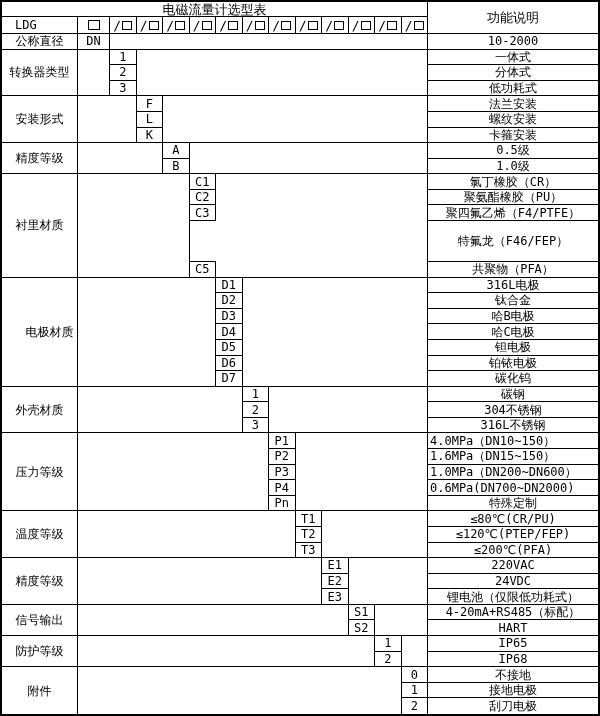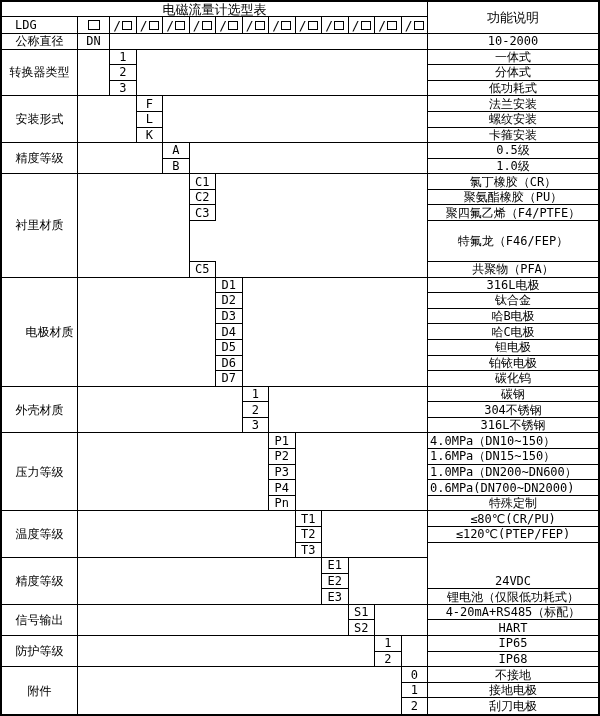--- a/index.html
+++ b/index.html
@@ -172,24 +172,26 @@
     <div class="cell" style="grid-area: 31 / 9 / 32 / 10;">Pn</div>
     <div class="cell no-br" style="grid-area: 31 / 15 / 32 / 16;">特殊定制</div>
     <div class="cell" style="grid-area: 27 / 10 / 32 / 15;"></div>
     <div class="cell" style="grid-area: 32 / 1 / 35 / 2;">温度等级</div>
     <div class="cell" style="grid-area: 32 / 2 / 35 / 10;"></div>
     <div class="cell" style="grid-area: 32 / 10 / 33 / 11;">T1</div>
     <div class="cell no-br" style="grid-area: 32 / 15 / 33 / 16;">≤80℃(CR/PU)</div>
     <div class="cell" style="grid-area: 33 / 10 / 34 / 11;">T2</div>
     <div class="cell no-br" style="grid-area: 33 / 15 / 34 / 16;">≤120℃(PTEP/FEP)</div>
     <div class="cell" style="grid-area: 34 / 10 / 35 / 11;">T3</div>
+    <div class="cell no-br" style="grid-area: 34 / 15 / 35 / 16;">≤200℃(PFA)</div>
     <div class="cell" style="grid-area: 32 / 11 / 35 / 15;"></div>
     <div class="cell" style="grid-area: 35 / 1 / 38 / 2;">精度等级</div>
     <div class="cell" style="grid-area: 35 / 2 / 38 / 11;"></div>
     <div class="cell" style="grid-area: 35 / 11 / 36 / 12;">E1</div>
+    <div class="cell no-br" style="grid-area: 35 / 15 / 36 / 16;">220VAC</div>
     <div class="cell" style="grid-area: 36 / 11 / 37 / 12;">E2</div>
     <div class="cell no-br" style="grid-area: 36 / 15 / 37 / 16;">24VDC</div>
     <div class="cell" style="grid-area: 37 / 11 / 38 / 12;">E3</div>
     <div class="cell no-br" style="grid-area: 37 / 15 / 38 / 16;">锂电池（仅限低功耗式）</div>
     <div class="cell" style="grid-area: 35 / 12 / 38 / 15;"></div>
     <div class="cell" style="grid-area: 38 / 1 / 40 / 2;">信号输出</div>
     <div class="cell" style="grid-area: 38 / 2 / 40 / 12;"></div>
     <div class="cell" style="grid-area: 38 / 12 / 39 / 13;">S1</div>
     <div class="cell no-br" style="grid-area: 38 / 15 / 39 / 16;">4-20mA+RS485（标配）</div>
     <div class="cell" style="grid-area: 39 / 12 / 40 / 13;">S2</div>

